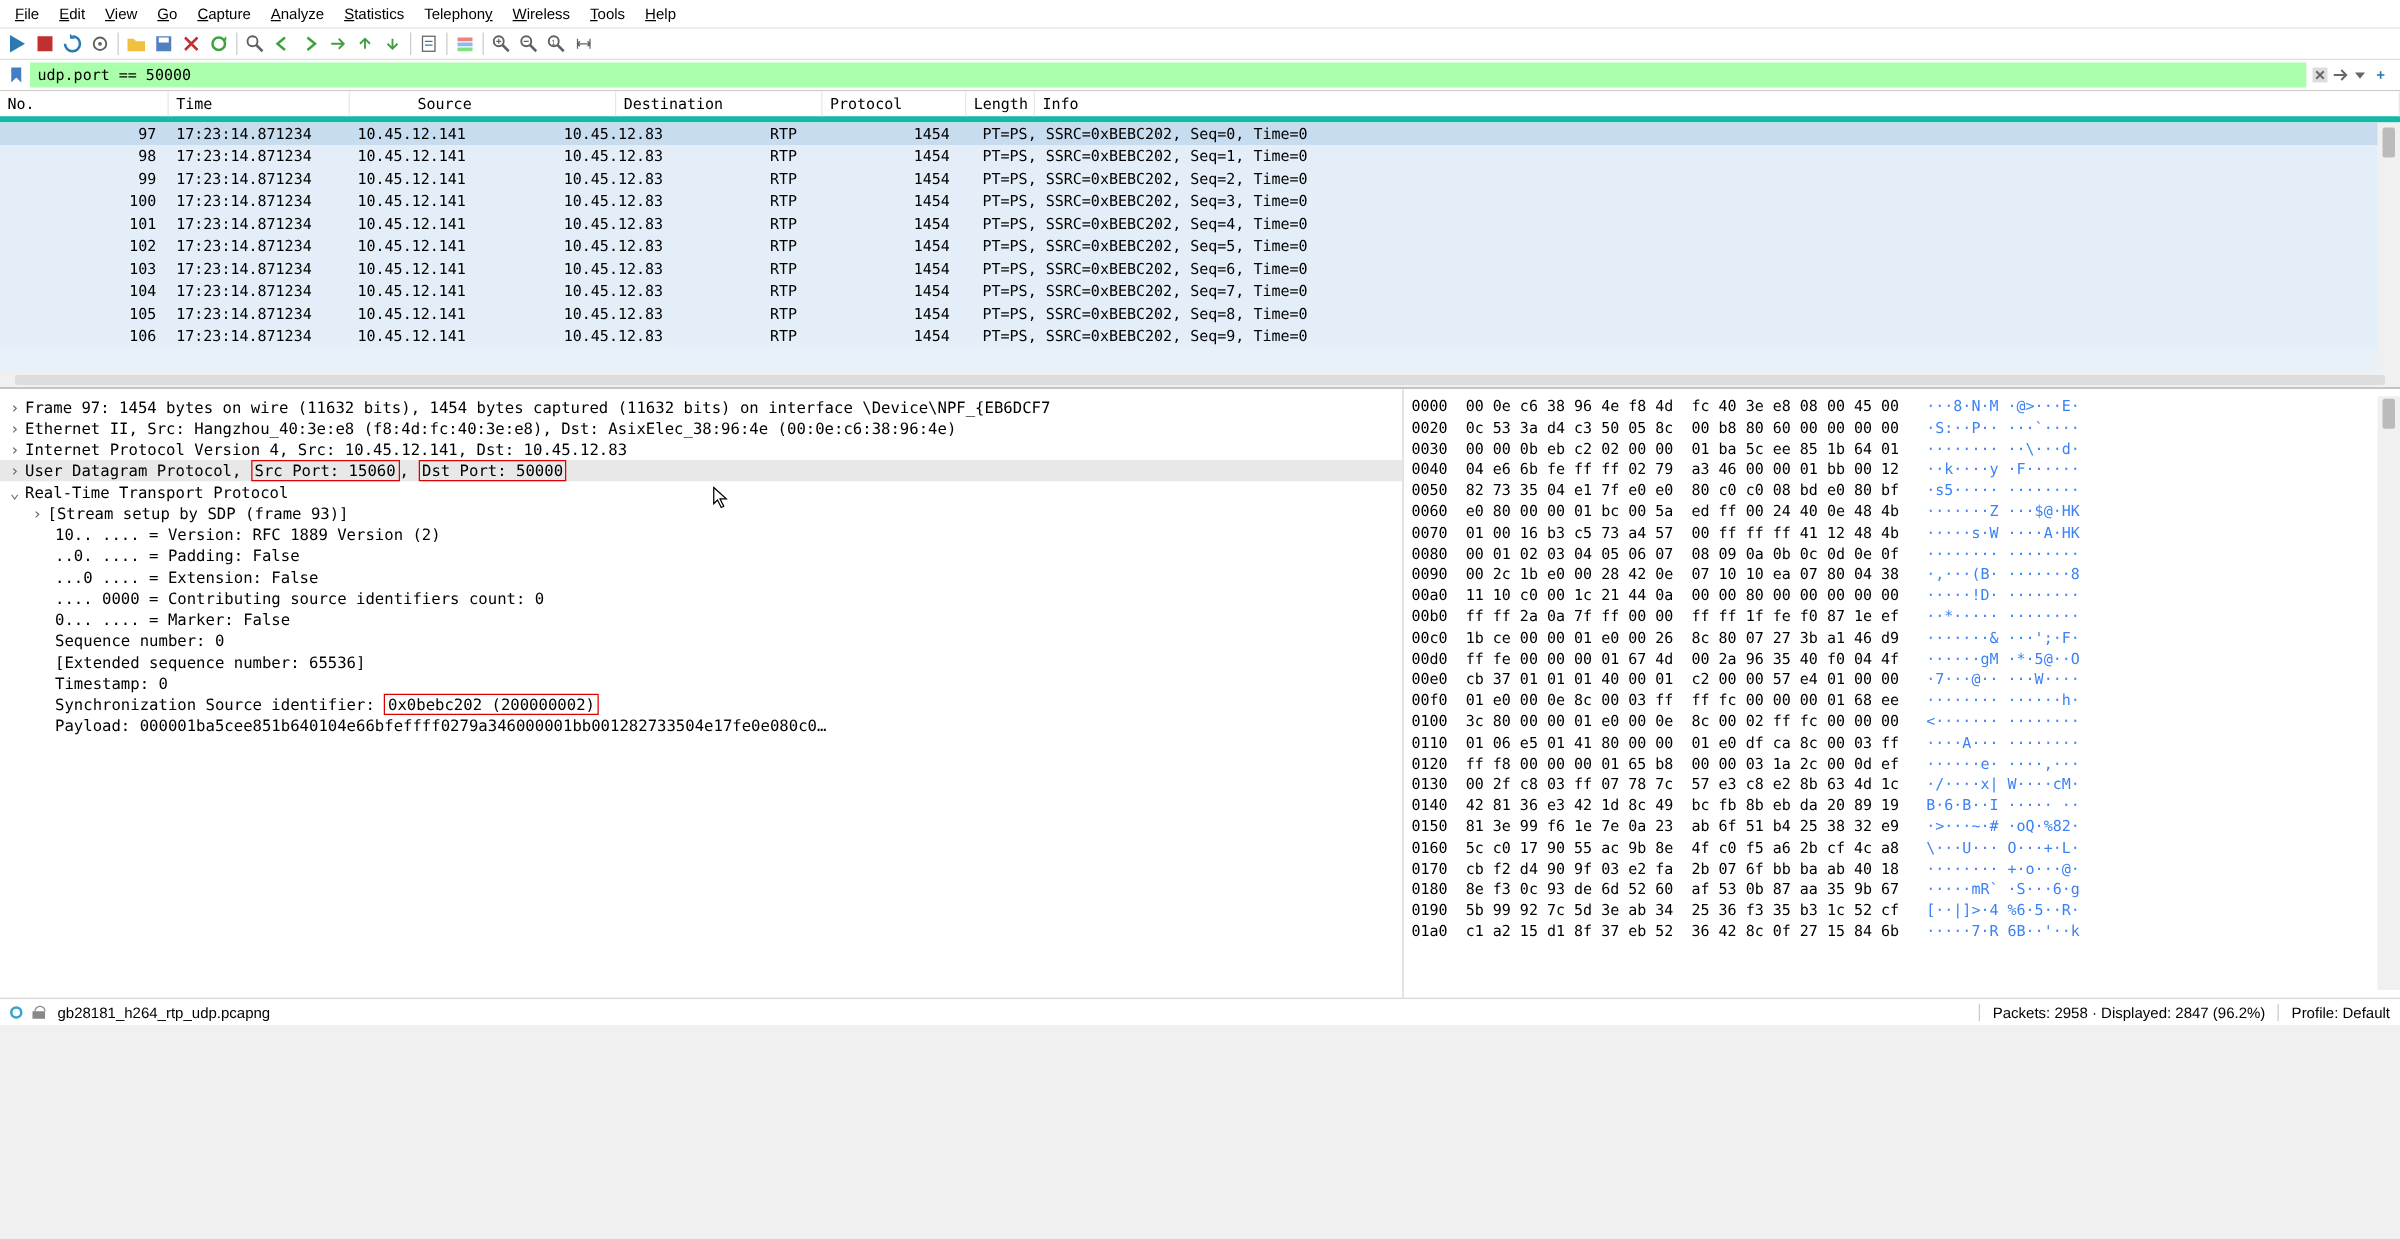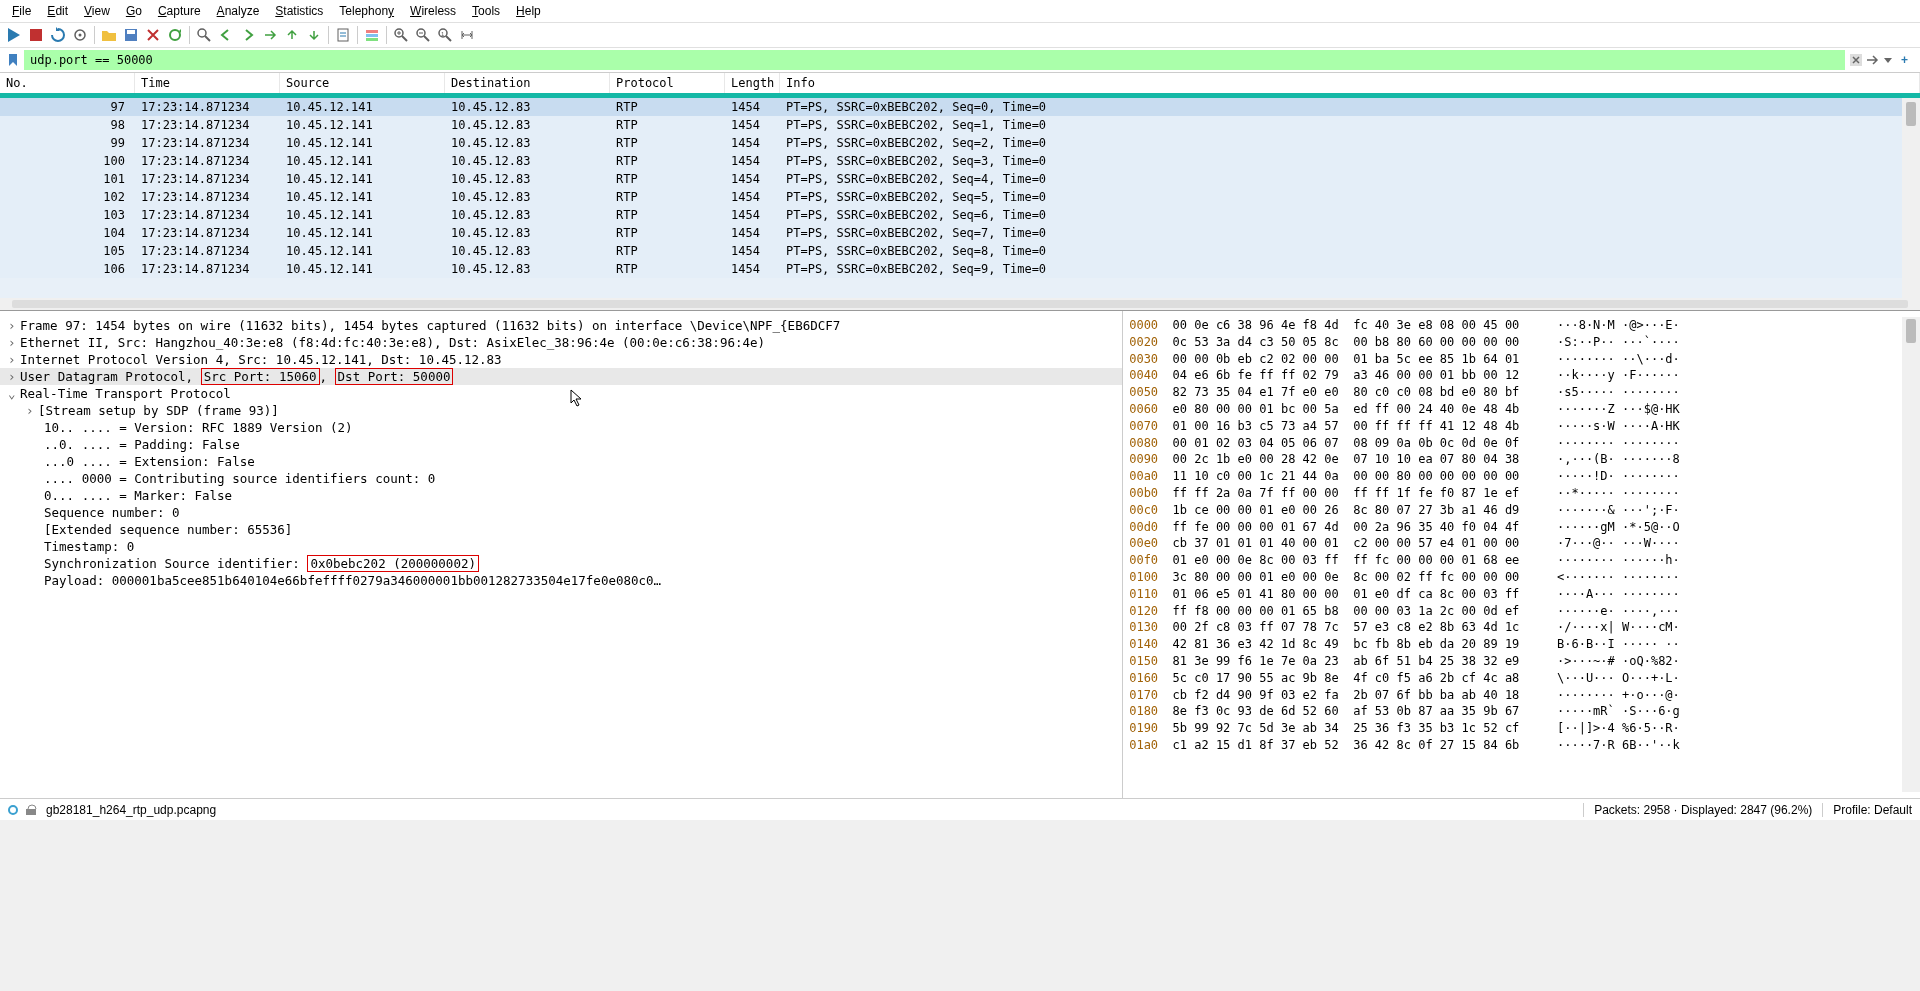--- a/index.html
+++ b/index.html
@@ -11,21 +11,21 @@
 .tb-icon { width: 20px; height: 20px; display: flex; align-items: center; justify-content: center; cursor: pointer; }
 .tb-sep { width: 1px; height: 18px; background: #ccc; margin: 0 2px; }
 .filterbar { display: flex; align-items: center; padding: 2px 4px; background: #fff; border-bottom: 1px solid #ccc; }
 .filter-ico { width: 18px; height: 18px; display: flex; align-items: center; justify-content: center; margin-right: 2px; }
 .filter-input { flex: 1; background: #aaffaa; border: none; padding: 3px 6px; font-family: Consolas, monospace; font-size: 12px; outline: none; }
 .filter-end { display: flex; gap: 2px; align-items: center; padding: 0 4px; }
 .columns-header { display: flex; background: #fff; border-bottom: 5px solid #14b8a6; font-family: Consolas, monospace; font-size: 12px; }
 .col { padding: 3px 6px; border-right: 1px solid #e8e8e8; }
 .col-no { width: 135px; }
 .col-time { width: 145px; }
-.col-src { width: 165px; }
+.col-src { width: 165px; margin-left: 48px; }
 .col-dst { width: 165px; }
 .col-proto { width: 115px; }
 .col-len { width: 55px; text-align: left; }
 .col-info { flex: 1; }
 .packetlist { height: 200px; overflow: hidden; position: relative; background: #e8f0f8; }
 .scrollbar-v { position:absolute; right:0; top:0; width:18px; height:100%; background:#f0f0f0; }
 .scrollthumb { width: 10px; height: 24px; background:#bbb; border-radius:2px; margin: 4px auto 0; }
 .prow { display: flex; font-family: Consolas, monospace; font-size: 12px; background: #e4eef8; padding: 1px 0; }
 .prow.sel { background: #c8dcf0; }
 .prow .c { padding: 1px 6px; white-space: nowrap; overflow: hidden; }
@@ -40,22 +40,22 @@
 .lower { display: flex; height: 488px; border-top: 1px solid #999; }
 .details { width: 58.5%; overflow: auto; background: #fff; font-family: Consolas, monospace; font-size: 12.5px; padding: 6px 0; border-right: 1px solid #ccc; }
 .dline { padding: 1px 8px; white-space: nowrap; }
 .expander { display:inline-block; width:12px; color:#666; }
 .indent1 { padding-left: 26px; }
 .indent2 { padding-left: 44px; }
 .redbox { border: 1.5px solid #d00; padding: 0 2px; }
 .hl { background: #e8e8e8; }
 .hexpane { flex: 1; overflow: auto; background: #fff; font-family: Consolas, monospace; font-size: 12px; padding: 6px 6px; position:relative; }
 .hexrow { white-space: pre; line-height: 1.4; }
-.hex-off { color: #a16207; }
-.hex-ascii { color: #000000; margin-left: 16px; }
+.hex-off { color: #000000; }
+.hex-ascii { color: #3b82f6; margin-left: 0; }
 .hexpane .scrollbar-v { top:6px; height: calc(100% - 12px); }
 .hexpane .scrollthumb { margin-top: 2px; }
 .statusbar { display: flex; align-items: center; background: #fff; border-top: 1px solid #ccc; padding: 2px 8px; font-size: 12px; height: 22px; }
 .statusbar .circ { width: 10px; height: 10px; border-radius: 50%; border: 2px solid #3aa0d0; margin-right: 6px; }
 .statusbar .sep { width: 1px; height: 14px; background: #ccc; margin: 0 10px; }
 .statusbar .right { margin-left: auto; display:flex; align-items:center; }
 .cursor-arrow { position:absolute; width:14px; height:18px; pointer-events:none; }
 svg { display:block; }
 </style>
 </head>

